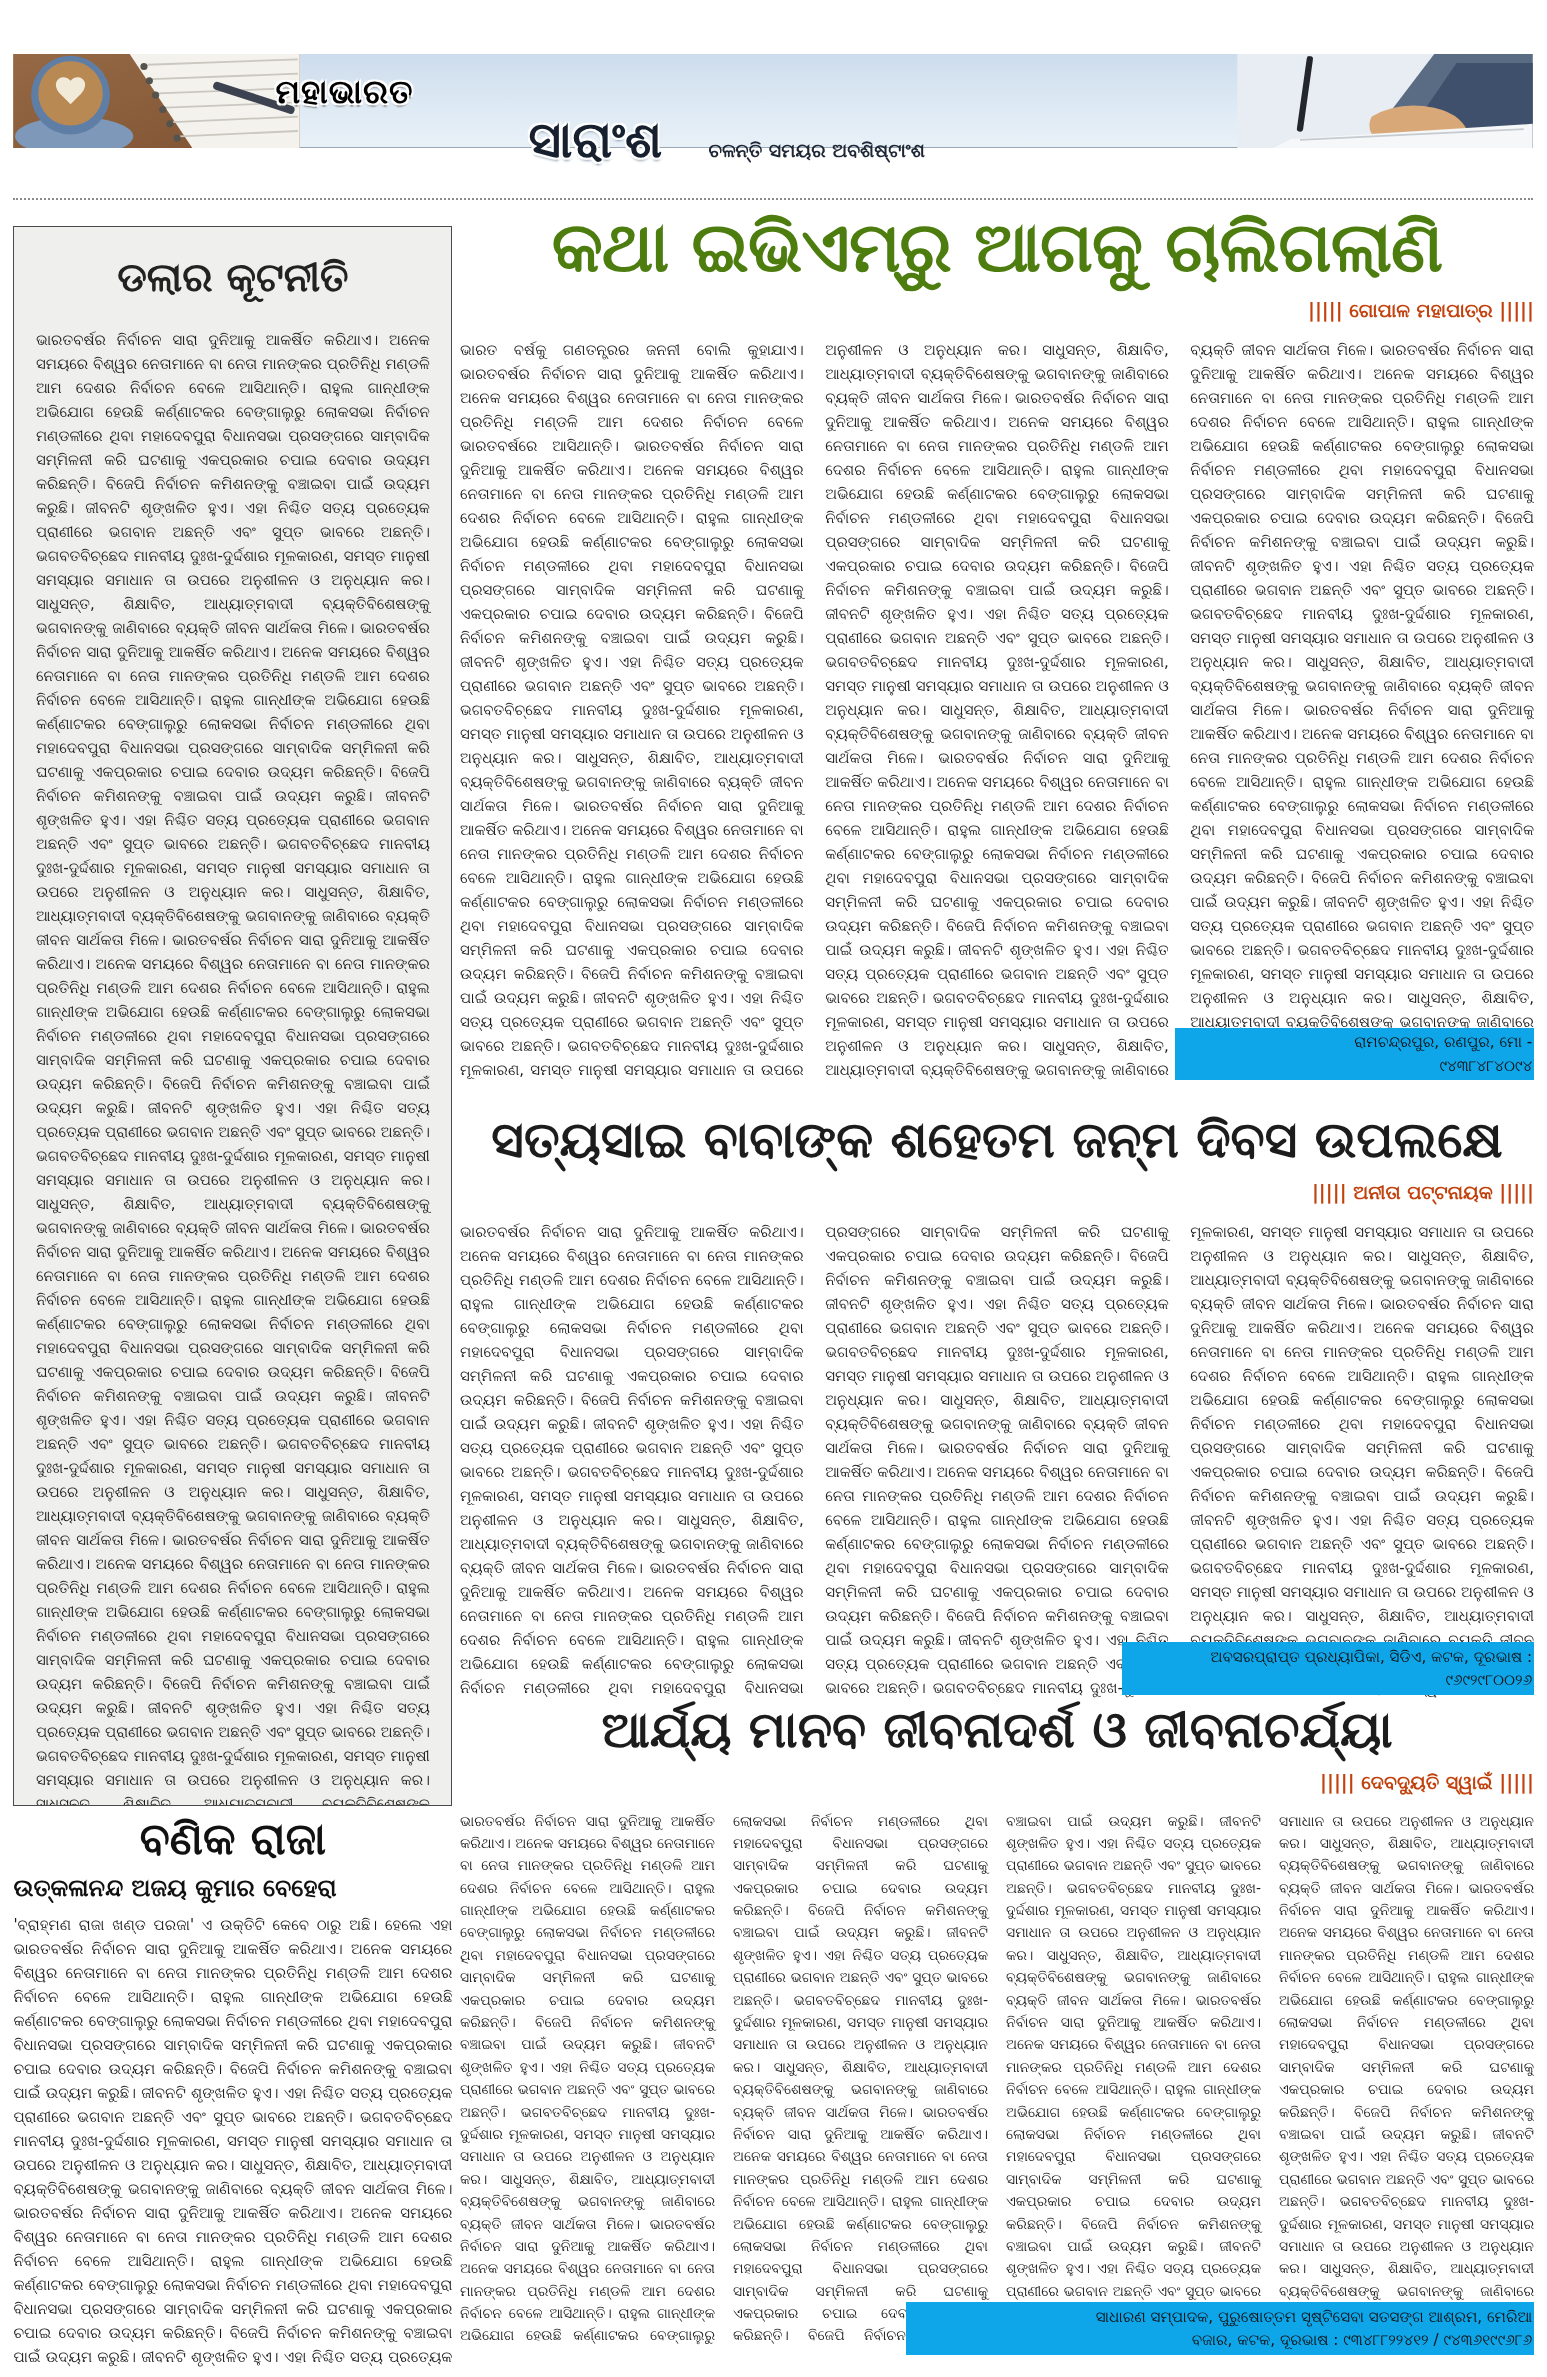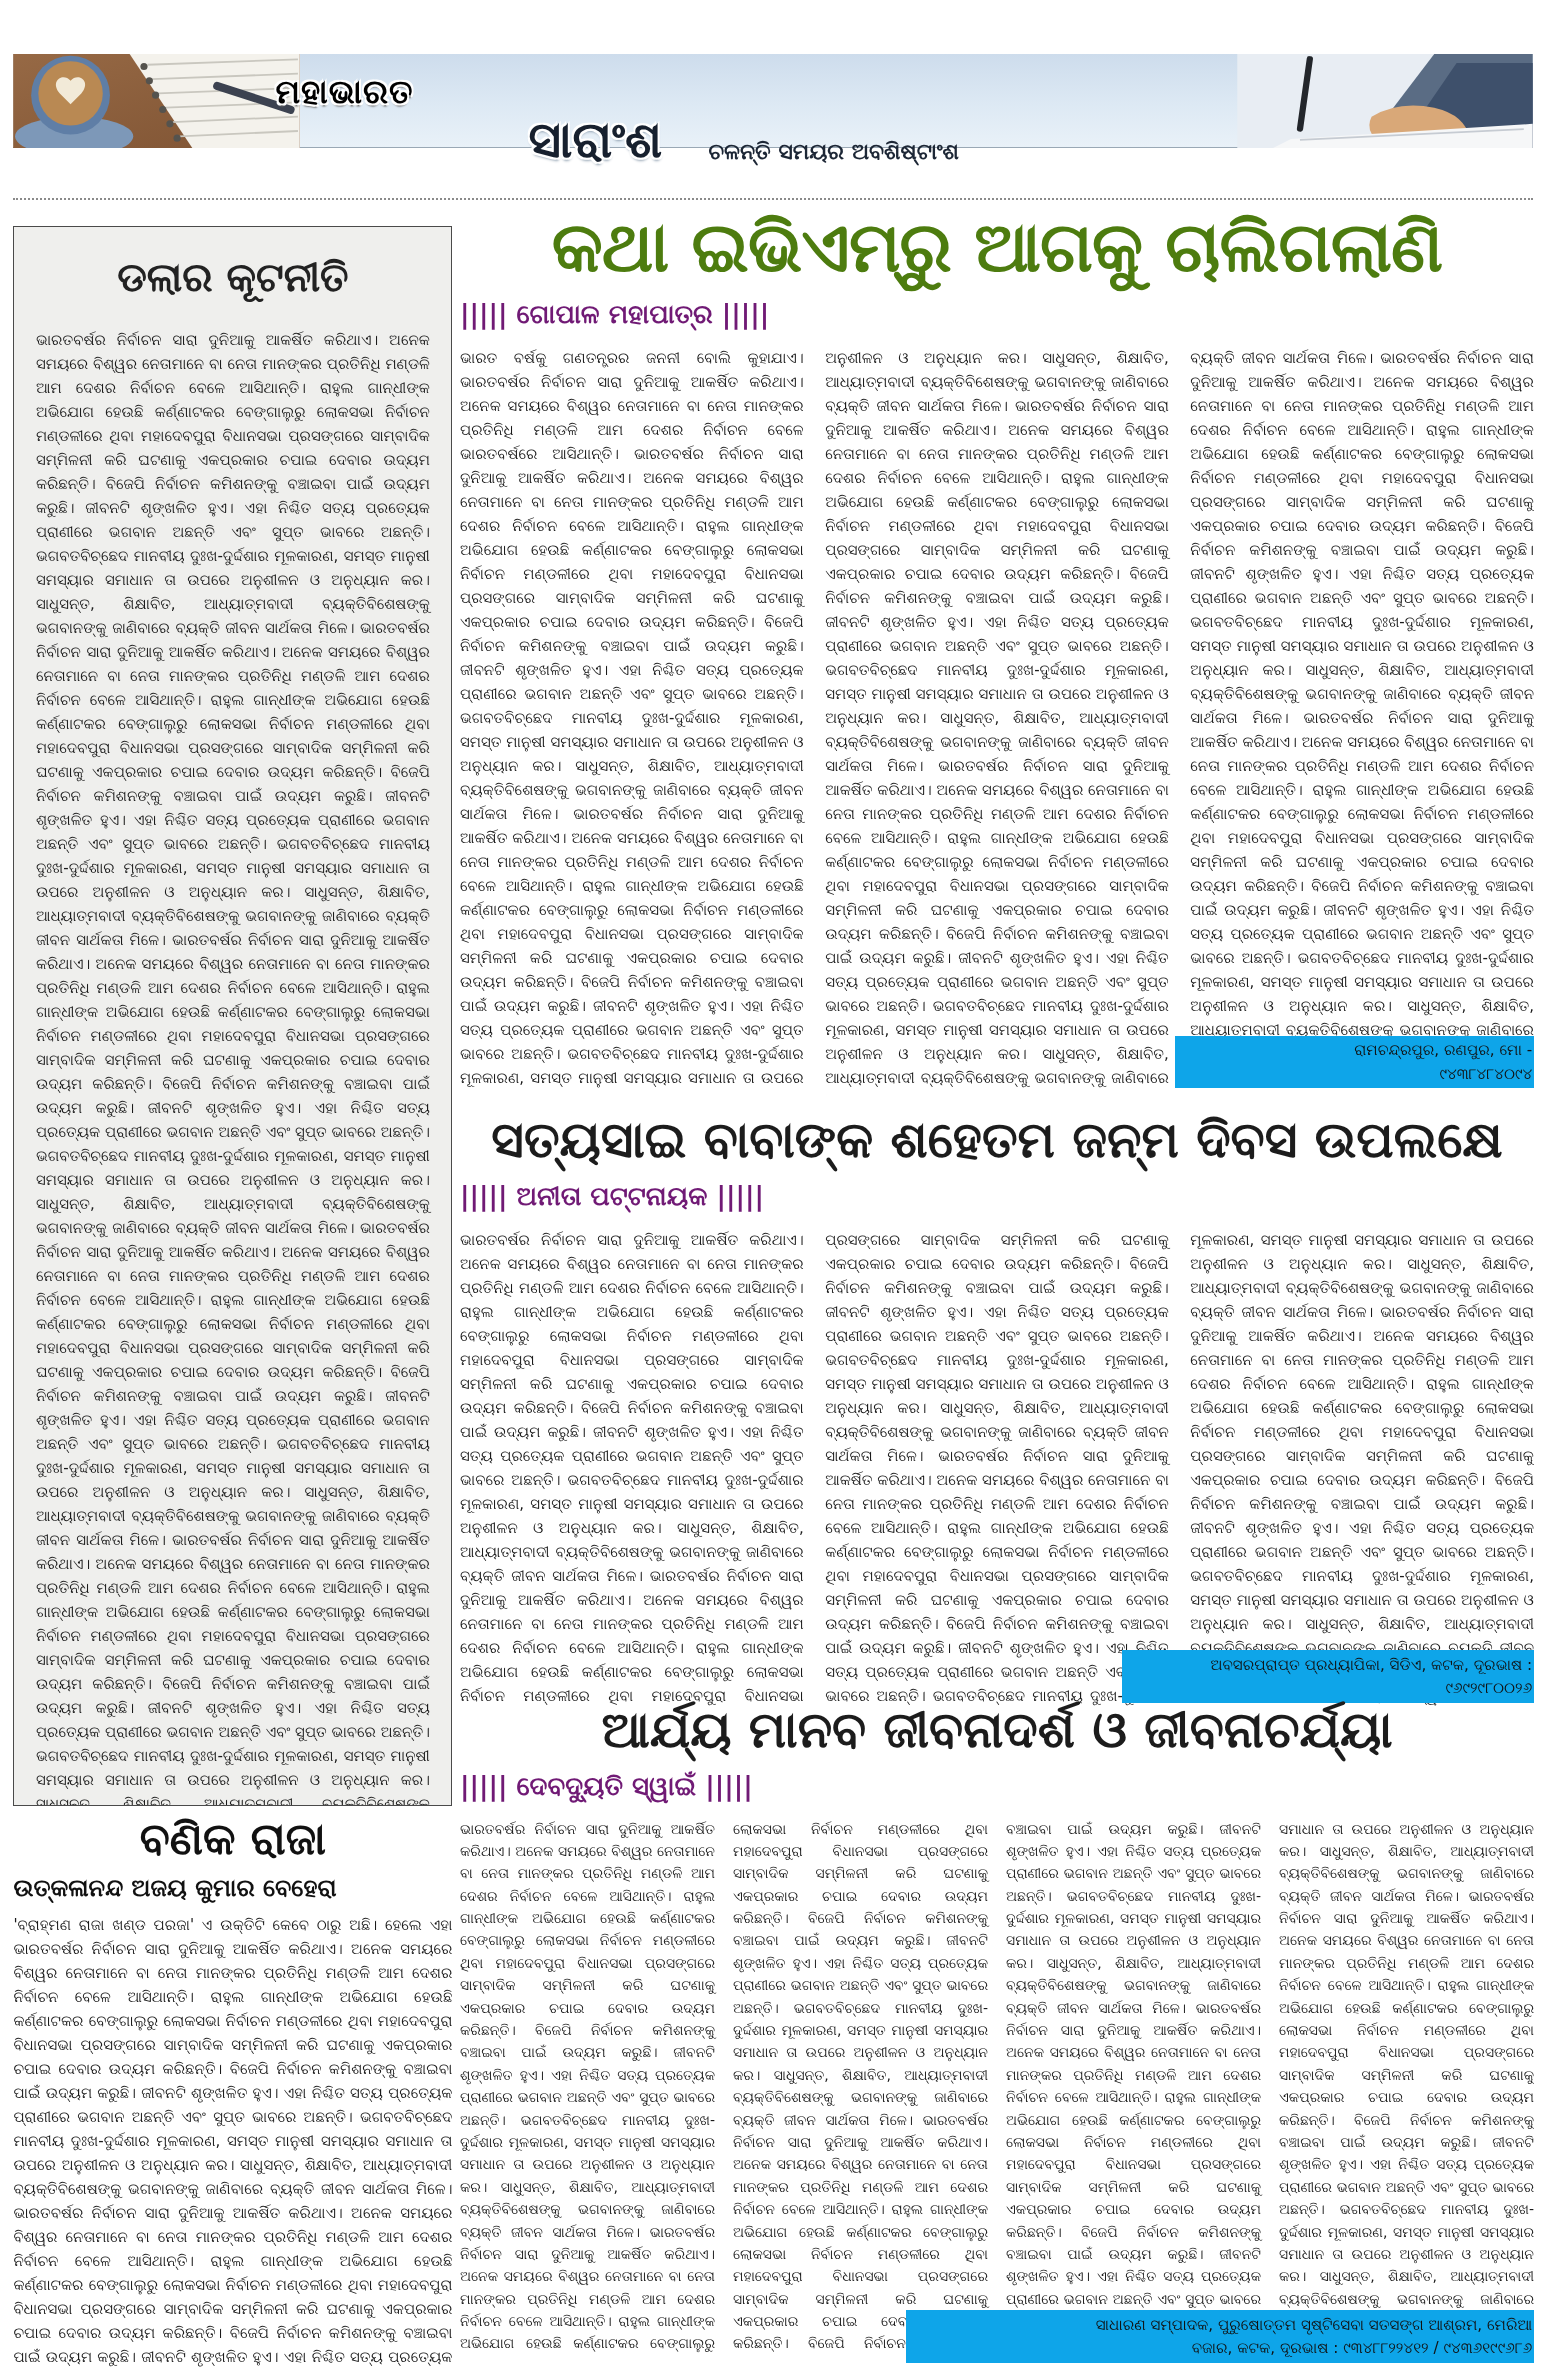--- a/index.html
+++ b/index.html
@@ -24,21 +24,21 @@
     text-shadow:-1.8px -1.8px 0 #fff, 1.8px -1.8px 0 #fff, -1.8px 1.8px 0 #fff, 1.8px 1.8px 0 #fff, 0 2.7px 1.8px #666;
     text-align:right;
   }
   .banner-title {
     position:absolute; left:515px; top:61px;
     font-size:50px; font-weight:bold; color:#17202e; line-height:1;
     text-shadow:-1.8px -1.8px 0 #fff, 1.8px -1.8px 0 #fff, -1.8px 1.8px 0 #fff, 1.8px 1.8px 0 #fff, 0 2.7px 2.7px #8899aa;
   }
   .banner-subtitle {
     position:absolute; left:695px; top:85px;
-    font-size:22px; font-weight:bold; color:#1d2736;
+    font-size:19px; font-weight:bold; color:#1d2736;
   }
   
   .date-row { position:absolute; left:13.4px; top:152px; width:1520px; height:32px; }
   .date-text { position:absolute; left:2.7px; top:1.8px; font-size:22.4px; font-weight:bold; color:#000; }
   .page-number { position:absolute; right:7.2px; top:0; font-size:27px; font-weight:bold; color:#000; }
   .dotted-rule {
     position:absolute; left:13.4px; top:198px; width:1520px; height:0;
     border-top:2.7px dotted #8a8a8a;
   }
   
@@ -54,21 +54,21 @@
   .left-art2-title { text-align:center; font-size:44px; font-weight:bold; margin-bottom:9px; color:#111; }
   .left-art2-author { text-align:left; font-size:24px; font-weight:bold; margin-bottom:10.8px; color:#111; }
   
   .main { position:absolute; left:460px; top:204px; width:1074px; }
   .art { position:absolute; left:0; width:1074px; }
   .art-1 { top:0; }
   .art-2 { top:905px; }
   .art-3 { top:1495px; }
   .headline-1 { text-align:center; font-size:69px; font-weight:bold; line-height:1.25; color:#4d7c0f; letter-spacing:-0.9px; }
   .headline-2 { text-align:center; font-size:50px; font-weight:bold; line-height:1.25; color:#1c1c1c; }
-  .byline { text-align:left; font-size:26px; font-weight:bold; color:#701a75; margin-top:9px; }
+  .byline { text-align:right; font-size:19px; font-weight:bold; color:#c2410c; margin-top:9px; }
   .cols { position:relative; margin-top:16px; overflow:hidden; column-fill:auto; }
   .cols-1 { height:758px; column-count:3; column-gap:21.5px; }
   .cols-2 { height:484px; column-count:3; column-gap:21.5px; }
   .cols-3 { height:556px; column-count:4; column-gap:18px; font-size:14px; }
   .signoff {
     position:absolute; right:0; bottom:3.6px; background:#0ea5e9;
     text-align:right; font-size:15.2px; line-height:1.55; color:#111; padding:3.6px 1.8px 1.8px 12.6px;
   }
   .signoff-wide { width:628px; }
   .signoff-narrow { width:359px; }

